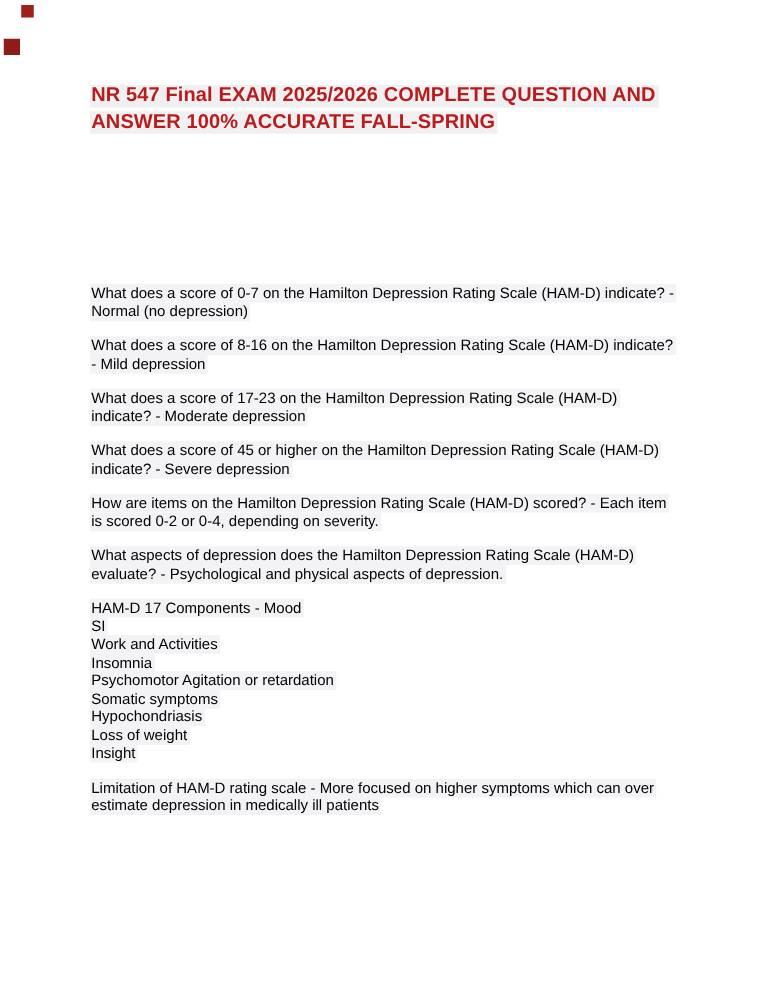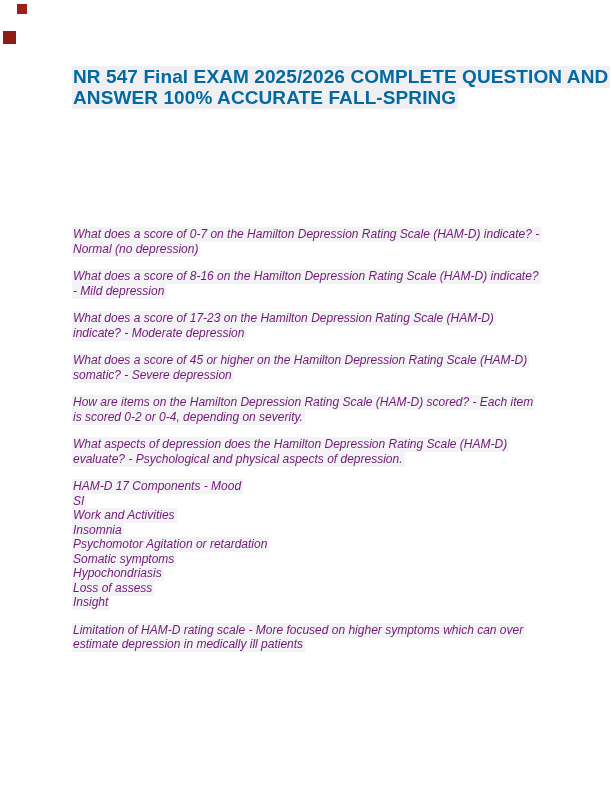--- a/index.html
+++ b/index.html
@@ -17,34 +17,33 @@
   .decor-sq { position:absolute; }
   .decor-sq.sq-top  { left:17px; top:4px;  width:10px; height:10px; background:#9c211b; }
   .decor-sq.sq-left { left:3px;  top:31px; width:13px; height:13px; background:#8e1d18; }
   .content {
     position:absolute;
     left:72px; top:0;
     width:482px;
   }
   .doc-title {
     margin:66px 0 0 0;
-    font-size:19px;
+    font-size:16px;
     font-weight:bold;
     line-height:21px;
     letter-spacing:0.1px;
-    color:#0369a1;
+    color:#b91c1c;
   }
   .doc-title .t-line { height:21px; white-space:nowrap; }
   .doc-title .t-line span { background:#f0f0f3; padding:0 2px 1px 1px; }
   .para {
     margin:13px 0 0 0;
     font-size:12px;
     line-height:14.5px;
-    color:#701a75;
-    font-style:italic;
+    color:#000000;
   }
   .para.first { margin-top:119px; }
   .line { height:14.5px; white-space:nowrap; }
   .line span { background:#f3f3f6; padding:0 2px 1px 1px; }
 </style>
 </head>
 <body>
 
 <div class="page">
 
@@ -68,21 +67,21 @@
       <div class="line"><span>- Mild depression</span></div>
     </div>
 
     <div class="para">
       <div class="line"><span>What does a score of 17-23 on the Hamilton Depression Rating Scale (HAM-D)</span></div>
       <div class="line"><span>indicate? - Moderate depression</span></div>
     </div>
 
     <div class="para">
       <div class="line"><span>What does a score of 45 or higher on the Hamilton Depression Rating Scale (HAM-D)</span></div>
-      <div class="line"><span>somatic? - Severe depression</span></div>
+      <div class="line"><span>indicate? - Severe depression</span></div>
     </div>
 
     <div class="para">
       <div class="line"><span>How are items on the Hamilton Depression Rating Scale (HAM-D) scored? - Each item</span></div>
       <div class="line"><span>is scored 0-2 or 0-4, depending on severity.</span></div>
     </div>
 
 
     <div class="para">
       <div class="line"><span>What aspects of depression does the Hamilton Depression Rating Scale (HAM-D)</span></div>
@@ -90,21 +89,21 @@
     </div>
 
     <div class="para">
       <div class="line"><span>HAM-D 17 Components - Mood</span></div>
       <div class="line"><span>SI</span></div>
       <div class="line"><span>Work and Activities</span></div>
       <div class="line"><span>Insomnia</span></div>
       <div class="line"><span>Psychomotor Agitation or retardation</span></div>
       <div class="line"><span>Somatic symptoms</span></div>
       <div class="line"><span>Hypochondriasis</span></div>
-      <div class="line"><span>Loss of assess</span></div>
+      <div class="line"><span>Loss of weight</span></div>
       <div class="line"><span>Insight</span></div>
     </div>
 
     <div class="para">
       <div class="line"><span>Limitation of HAM-D rating scale - More focused on higher symptoms which can over</span></div>
       <div class="line"><span>estimate depression in medically ill patients</span></div>
     </div>
 
   </div>
 </div>

